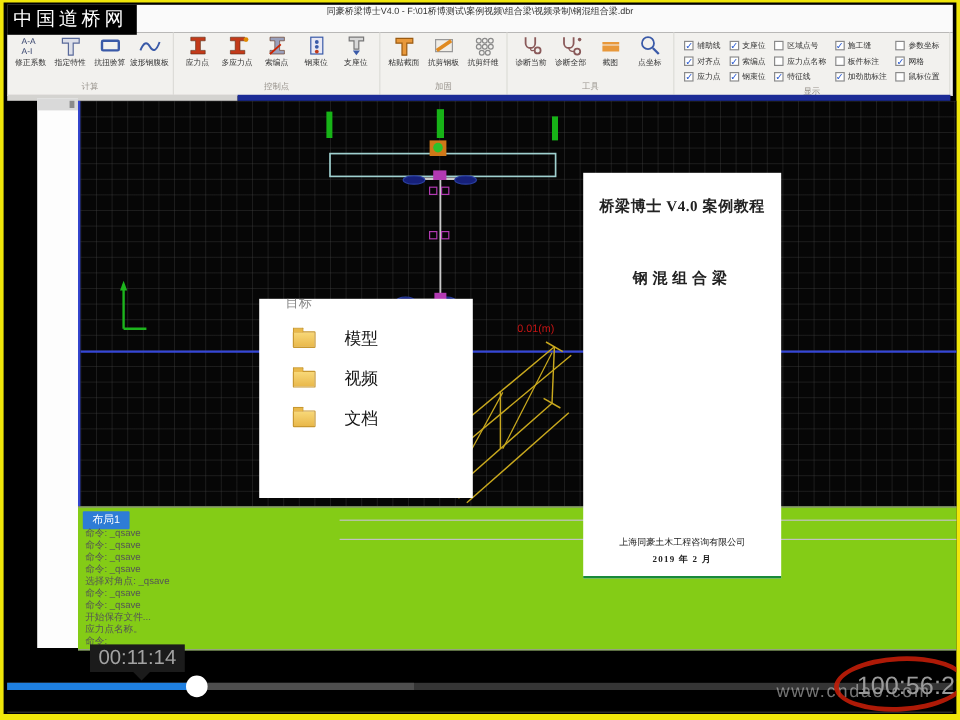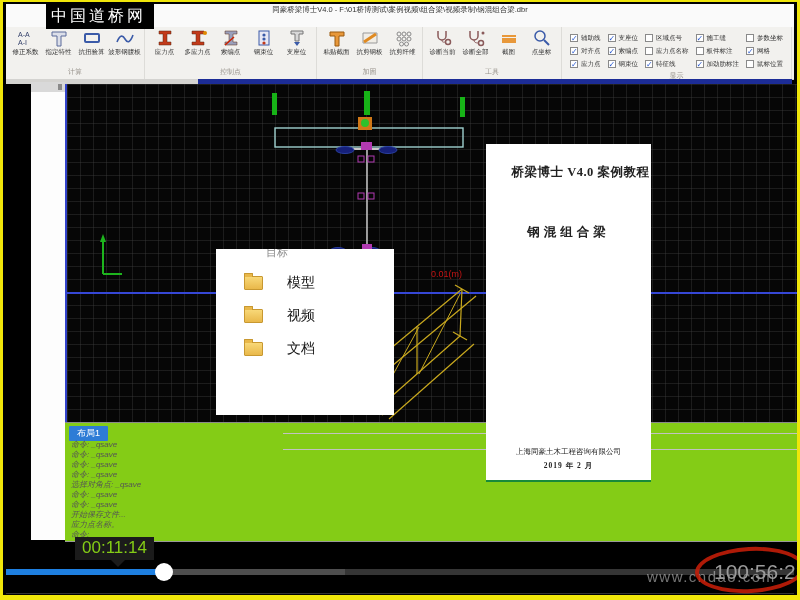--- a/index.html
+++ b/index.html
@@ -5,21 +5,21 @@
   html,body{margin:0;padding:0;background:#000;}
   #frame{position:relative;width:800px;height:600px;background:#000;box-sizing:border-box;
          border:solid #f0e60a;border-width:2px 3px 5px 3px;overflow:hidden;
          font-family:"Liberation Sans",sans-serif;}
   
   .titlebar{position:absolute;left:3px;top:2px;right:3px;height:23px;background:#fafafa;z-index:2;}
   .app-title{position:absolute;left:120px;right:120px;top:1px;font-size:7.5px;color:#333;
              text-align:center;white-space:nowrap;overflow:hidden;}
   .brand{position:absolute;left:3px;top:2px;width:108px;height:25px;background:#000;z-index:3;
          color:#fff;font-family:"DejaVu Serif",serif;font-size:16px;letter-spacing:3px;
-         line-height:24px;padding-left:5px;box-sizing:border-box;white-space:nowrap;margin-left:40px;}
+         line-height:24px;padding-left:5px;box-sizing:border-box;white-space:nowrap;}
   
   .ribbon{position:absolute;left:3px;top:25px;right:3px;height:52px;background:#f2f1ee;
           border-bottom:1px solid #cfcecb;display:flex;z-index:2;}
   .rib-group{display:flex;flex-direction:column;border-right:1px solid #dddcd8;padding:2px 3px 0;}
   .rib-row{display:flex;flex:1;align-items:flex-start;}
   .rib-btn{width:33px;display:flex;flex-direction:column;align-items:center;gap:1px;
            font-size:6.5px;color:#333;white-space:nowrap;}
   .ric{width:22px;height:18px;}
   .rib-name{font-size:7px;color:#98938c;text-align:center;padding:1px 0 2px;}
   .cbx-grid{display:grid;grid-template-rows:repeat(3,12px);grid-auto-flow:column;
@@ -41,41 +41,41 @@
                            linear-gradient(90deg,rgba(70,70,70,.35) 1px,transparent 1px);
           background-size:13px 13px;}
   .canvas svg{position:absolute;left:0;top:0;}
   
   .cmdwin{position:absolute;left:62px;top:420px;width:733px;height:118px;background:#84cc16;
           border-top:1px solid #8a8a8a;border-bottom:1px solid #999;z-index:2;overflow:hidden;}
   .cmd-tab{position:absolute;left:4px;top:3px;background:#2e7cd6;color:#fff;font-size:9px;
            padding:1px 8px;border-radius:1px;}
   .cmd-rule{position:absolute;left:218px;right:0;height:1px;background:#c2c2c2;}
   .cmd-log{position:absolute;left:6px;top:17px;}
-  .log-line{font-size:8px;color:#555;line-height:10px;white-space:nowrap;font-style:italic;}
+  .log-line{font-size:8px;color:#555;line-height:10px;white-space:nowrap;}
   
   .folder-popup{position:absolute;left:213px;top:247px;width:178px;height:166px;background:#fff;
                 z-index:5;overflow:hidden;}
-  .popup-title{position:absolute;left:22px;top:-4px;font-size:11px;color:#888;margin-left:28px;}
+  .popup-title{position:absolute;left:22px;top:-4px;font-size:11px;color:#888;}
   .folder-item{position:absolute;left:28px;height:20px;display:flex;align-items:center;gap:24px;
                font-size:14px;color:#141414;}
   .folder-icon{position:relative;width:17px;height:12px;background:linear-gradient(#f8d878,#e9b84a);
                border:1px solid #c89830;border-radius:1px;}
   .folder-icon:before{content:"";position:absolute;left:-1px;top:-4px;width:7px;height:3px;
                background:#e9b84a;border:1px solid #c89830;border-bottom:none;border-radius:1px 1px 0 0;}
   .card{position:absolute;left:483px;top:142px;width:165px;height:336px;background:#fff;
         border-bottom:2px solid #188a3a;z-index:6;color:#222;text-align:center;
         font-family:"Liberation Serif",serif;}
   .card span{position:absolute;left:0;width:100%;}
-  .card-line1{top:20px;font-size:12.5px;font-weight:700;letter-spacing:.5px;padding-left:12px;}
+  .card-line1{top:20px;font-size:12.5px;font-weight:700;letter-spacing:.5px;}
   .card-line2{top:80px;font-size:12.5px;font-weight:700;letter-spacing:4px;}
   .card-company{top:303px;font-size:7.5px;}
   .card-date{top:317px;font-size:7.5px;letter-spacing:1px;font-weight:bold;}
   
-  .tooltip{position:absolute;left:72px;top:535px;background:#1b1b1b;color:#84cc16;font-size:17px;
+  .tooltip{position:absolute;left:72px;top:535px;background:#1b1b1b;color:#a3a3a3;font-size:17px;
            padding:1px 7px 2px;z-index:8;white-space:nowrap;}
   .tooltip:after{content:"";position:absolute;left:36px;bottom:-7px;border:7px solid transparent;
            border-top-color:#1b1b1b;border-bottom:none;}
   .track{position:absolute;left:3px;right:3px;top:567px;height:6px;background:#353535;z-index:6;}
   .buffered{position:absolute;left:0;top:0;height:100%;background:#4e4e4e;}
   .fill{position:absolute;left:0;top:0;height:100%;background:#1e7fe0;}
   .handle{position:absolute;top:-6px;width:18px;height:18px;border-radius:50%;background:#fff;z-index:7;}
   .site-mark{position:absolute;left:644px;top:566px;font-size:15px;letter-spacing:1.5px;
              color:rgba(210,210,210,.55);z-index:7;white-space:nowrap;}
   .elapsed{position:absolute;left:711px;top:558px;font-size:21px;color:#9a9a9a;z-index:8;}

